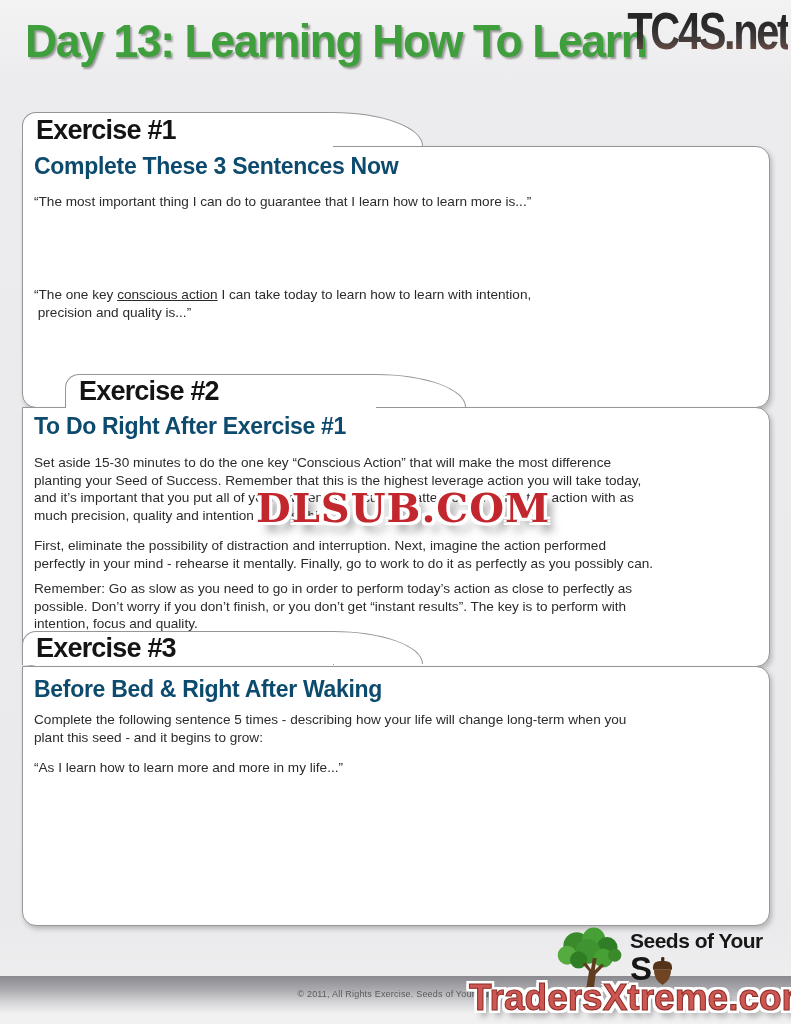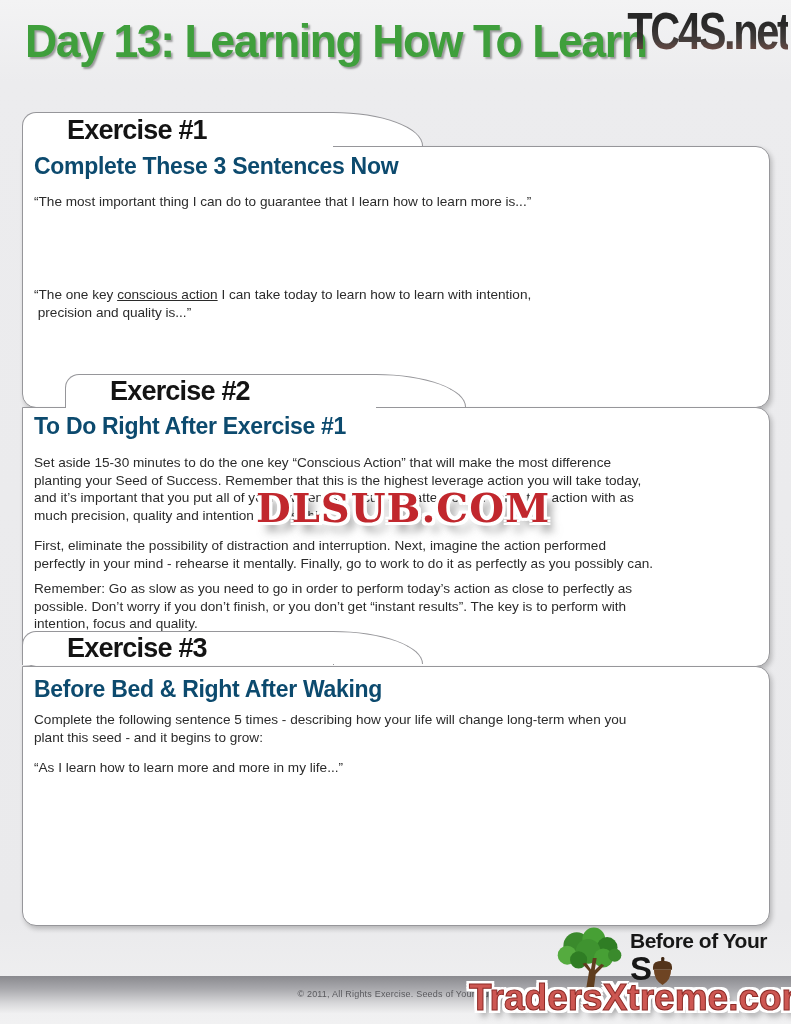--- a/index.html
+++ b/index.html
@@ -26,21 +26,21 @@
     white-space:nowrap;}
   .wm-traders{position:absolute;left:469px;top:977px;font-size:37px;font-weight:900;
     color:#cd5752;-webkit-text-stroke:1px #8c2a26;z-index:40;white-space:nowrap;
     text-shadow:-3px -3px 0 #fff,3px -3px 0 #fff,-3px 3px 0 #fff,3px 3px 0 #fff,
       -3px 0 0 #fff,3px 0 0 #fff,0 -3px 0 #fff,0 3px 0 #fff,4px 6px 6px rgba(40,40,40,.5);}
 
   
   .panel{position:absolute;left:22px;width:748px;}
   .tab{position:absolute;left:0;width:312px;background:#fff;
        border:1px solid #96969a;border-bottom:none;border-radius:14px 0 0 0;z-index:3;
-       box-sizing:border-box;padding-left:31px;}
+       box-sizing:border-box;}
   .tab::after{content:"";position:absolute;top:-1px;right:-90px;width:90px;height:100%;
        background:#fff;border-top:1px solid #96969a;border-right:1px solid #96969a;
        border-top-right-radius:90px 100%;box-sizing:border-box;padding-bottom:1px;}
   .tab-label{display:block;padding-left:13px;font-size:27px;font-weight:800;
        letter-spacing:-.8px;color:#141414;white-space:nowrap;position:relative;z-index:4;}
   .body{position:absolute;left:0;width:748px;background:#fff;
        border:1px solid #96969a;border-radius:0 14px 14px 14px;
        box-shadow:2px 3px 5px rgba(0,0,0,.22);box-sizing:border-box;z-index:2;}
   .subtitle{position:absolute;left:11px;margin:0;font-size:23px;font-weight:700;
        letter-spacing:-.3px;color:#0c4a6e;white-space:nowrap;}
@@ -138,21 +138,21 @@
       <circle cx="44" cy="13" r="12" fill="#47a035"></circle>
       <circle cx="58" cy="22" r="11" fill="#2f7d24"></circle>
       <circle cx="16" cy="30" r="10" fill="#55ab3f"></circle>
       <circle cx="38" cy="26" r="13" fill="#3f9330"></circle>
       <circle cx="54" cy="33" r="10" fill="#47a035"></circle>
       <circle cx="28" cy="35" r="9" fill="#2f7d24"></circle>
       <circle cx="66" cy="30" r="7" fill="#3a8a2c"></circle>
       <path d="M36,65 L39,47 L32,39 L36,38 L41,45 L43,33 L47,33 L45,46 L52,39 L55,41 L46,50 L44,65 Z" fill="#5f3d1e"></path>
     </svg>
     <div class="logo-text">
-      <div class="logo-line1">Before of Your</div>
+      <div class="logo-line1">Seeds of Your</div>
       <div class="logo-line2">
         <span>S</span>
         <svg class="acorn" width="23" height="29" viewBox="0 0 25 32">
           <rect x="11" y="0" width="3.5" height="6" rx="1.5" fill="#3f2713"></rect>
           <path d="M2,11 Q2,4 12.5,4 Q23,4 23,11 L23,14 L2,14 Z" fill="#53341b"></path>
           <path d="M3,14 L22,14 Q22,25 12.5,31 Q3,25 3,14 Z" fill="#6e4423"></path>
         </svg>
       </div>
     </div>
   </div>

